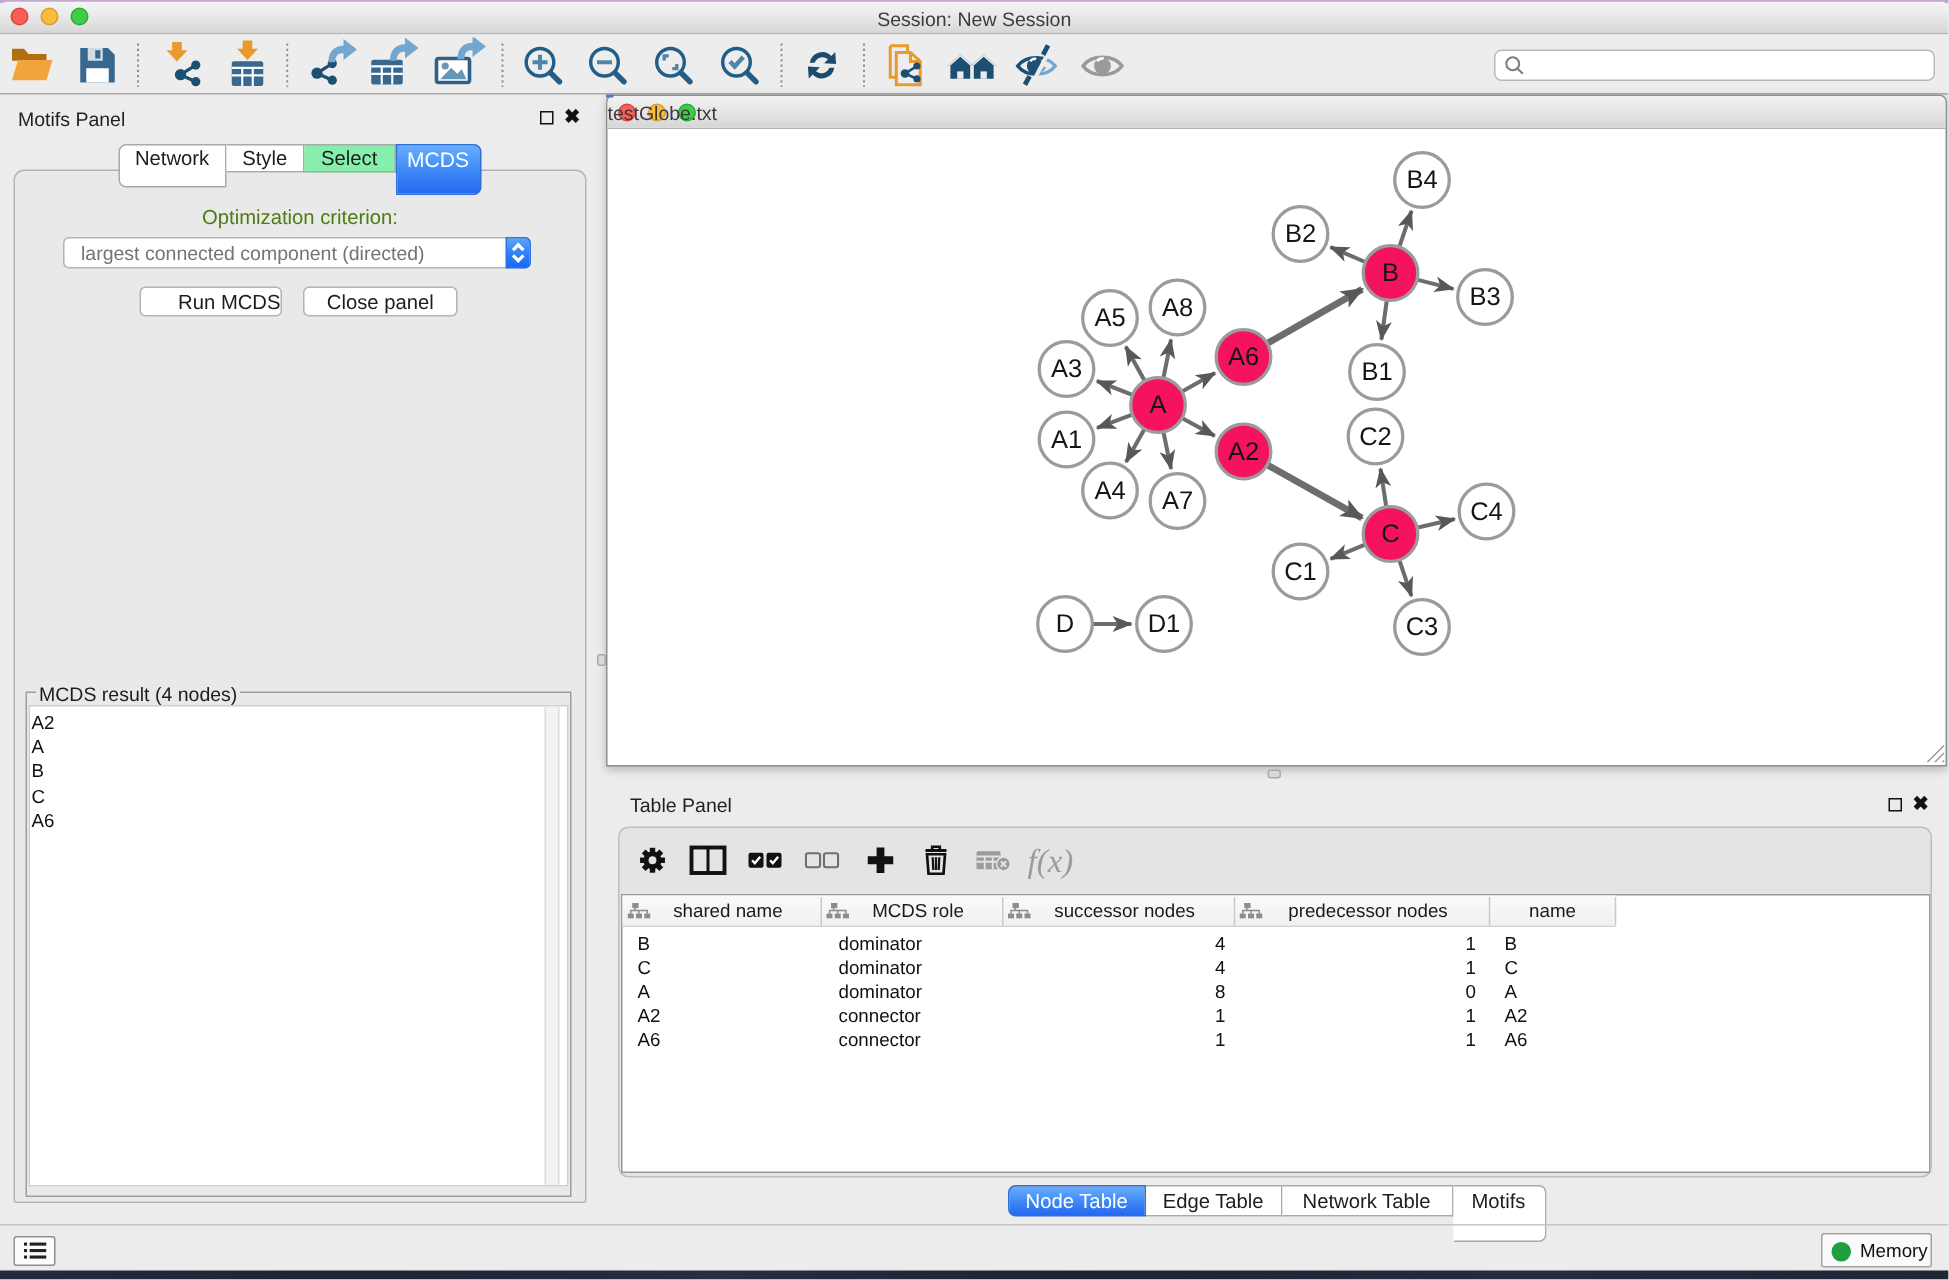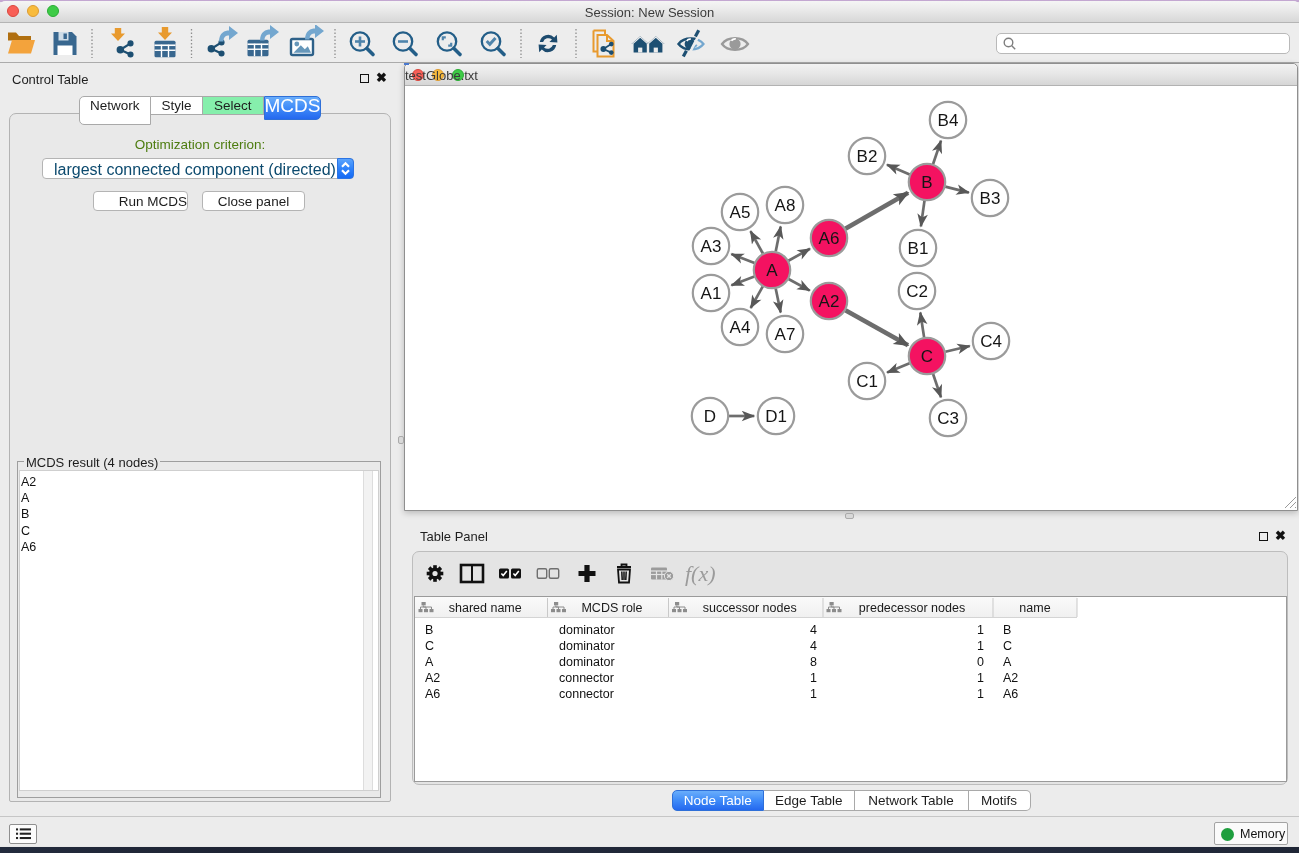--- a/index.html
+++ b/index.html
@@ -177,34 +177,34 @@
 <path d="M-3.6,-2.8 A 4.8 4.8 0 0 1 0.8,-4.6" stroke="#fff" stroke-width="1.8" fill="none"></path>
       </g>
     </svg>
     <div class="abs" style="left:996px;top:10px;width:294px;height:21px;background:#fff;border:1px solid #b9b9b9;border-radius:5px"></div>
 <svg class="abs" style="left:1003px;top:14px" width="14" height="14" viewBox="0 0 14 14">
       <circle cx="5.5" cy="5.5" r="4.3" fill="none" stroke="#7e7e7e" stroke-width="1.4"></circle>
       <line x1="8.8" y1="8.8" x2="12.2" y2="12.2" stroke="#7e7e7e" stroke-width="1.4"></line>
     </svg>
   </div>
 
-<div class="abs" style="left:12px;top:72px;font-size:13px;color:#1f1f1f">Control Table</div>
+<div class="abs" style="left:12px;top:72px;font-size:13px;color:#1f1f1f">Motifs Panel</div>
 <div class="abs" style="left:360px;top:74px;width:9px;height:9px;border:1.6px solid #111"></div>
 <div class="abs" style="left:376px;top:70px;font-size:13px;font-weight:bold;color:#111">✖</div>
 
 <div class="abs" style="left:9px;top:113px;width:382px;height:689px;background:#e9e9e9;border:1px solid #b3b3b3;border-radius:7px 7px 2px 2px"></div>
 
 <div class="abs" style="left:78.5px;top:96px;width:72.5px;height:29px;background:#fff;color:#1d1d1d;border:1px solid #a9a9a9;border-radius:5px 0 0 5px;font-size:13.5px;text-align:center;line-height:18px">Network</div>
 <div class="abs" style="left:151px;top:96px;width:52px;height:19px;background:#fff;color:#1d1d1d;border:1px solid #a9a9a9;border-left:none;font-size:13.5px;text-align:center;line-height:18px">Style</div>
 <div class="abs" style="left:203px;top:96px;width:60.5px;height:19px;background:#86efac;color:#1d1d1d;border:1px solid #a9a9a9;border-left:none;font-size:13.5px;text-align:center;line-height:18px">Select</div>
-<div class="abs" style="left:263.5px;top:96px;width:57px;height:24px;background:linear-gradient(180deg,#6aaefb 0%,#3f8bf8 50%,#2468ef 100%);color:#fff;border:1px solid #2e6fd8;border-radius:0 5px 5px 0;font-size:19px;text-align:left;line-height:18px">MCDS</div>
+<div class="abs" style="left:263.5px;top:96px;width:57px;height:34px;background:linear-gradient(180deg,#6aaefb 0%,#3f8bf8 50%,#2468ef 100%);color:#fff;border:1px solid #2e6fd8;border-radius:0 5px 5px 0;font-size:14px;text-align:center;line-height:18px">MCDS</div>
 
 <div class="abs" style="left:9px;top:137px;width:382px;text-align:center;font-size:13.5px;color:#4d7c0f">Optimization criterion:</div>
 <div class="abs" style="left:42px;top:158px;width:312px;height:21px;background:#fff;border:1px solid #b4b4b4;border-radius:4px"></div>
-<div class="abs" style="left:54px;top:161px;font-size:16px;color:#0c4a6e">largest connected component (directed)</div>
+<div class="abs" style="left:54px;top:161px;font-size:13px;color:#737373">largest connected component (directed)</div>
 <div class="abs" style="left:337px;top:158px;width:17px;height:21px;border-radius:0 4px 4px 0;background:linear-gradient(180deg,#5ba4fc 0%,#2f83fa 50%,#156af5 100%);border:1px solid #2b74e4"></div>
 <svg class="abs" style="left:337px;top:158px" width="17" height="21" viewBox="0 0 17 21">
     <path d="M5 8.8 L8.5 5.2 L12 8.8" stroke="#fff" stroke-width="2.1" fill="none"></path>
     <path d="M5 12.2 L8.5 15.8 L12 12.2" stroke="#fff" stroke-width="2.1" fill="none"></path>
   </svg>
 
 <div class="abs" style="left:93px;top:191px;width:95px;height:20px;background:#fff;border:1px solid #b4b4b4;border-radius:4px;text-align:right;font-size:13.5px;color:#1d1d1d;line-height:19px">Run MCDS</div>
 <div class="abs" style="left:202px;top:191px;width:103px;height:20px;background:#fff;border:1px solid #b4b4b4;border-radius:4px;text-align:center;font-size:13.5px;color:#1d1d1d;line-height:19px">Close panel</div>
 
 <div class="abs" style="left:17px;top:461px;width:364px;height:337px;border:1px solid #9e9e9e"></div>
@@ -440,21 +440,21 @@
 <text x="10" y="79.5" font-size="12.5" fill="#111" font-family="Liberation Sans, sans-serif">A6</text>
 <text x="144" y="79.5" font-size="12.5" fill="#111" font-family="Liberation Sans, sans-serif">connector</text>
 <text x="402" y="79.5" font-size="12.5" fill="#111" text-anchor="end" font-family="Liberation Sans, sans-serif">1</text>
 <text x="569" y="79.5" font-size="12.5" fill="#111" text-anchor="end" font-family="Liberation Sans, sans-serif">1</text>
 <text x="588" y="79.5" font-size="12.5" fill="#111" font-family="Liberation Sans, sans-serif">A6</text>
 </svg>
 
 <div class="abs" style="left:671.5px;top:790px;width:92.5px;height:21px;background:linear-gradient(180deg,#6aaefb 0%,#3f8bf8 50%,#2468ef 100%);color:#fff;border:1px solid #2e6fd8;border-radius:5px 0 0 5px;font-size:13.5px;text-align:center;line-height:20px">Node Table</div>
 <div class="abs" style="left:764px;top:790px;width:90.5px;height:21px;background:#fff;color:#1d1d1d;border:1px solid #a9a9a9;border-left:none;font-size:13.5px;text-align:center;line-height:20px">Edge Table</div>
 <div class="abs" style="left:854.5px;top:790px;width:114px;height:21px;background:#fff;color:#1d1d1d;border:1px solid #a9a9a9;border-left:none;font-size:13.5px;text-align:center;line-height:20px">Network Table</div>
-<div class="abs" style="left:968.5px;top:790px;width:62px;height:21px;background:#fff;color:#1d1d1d;border:1px solid #a9a9a9;border-left:none;border-radius:0 5px 5px 0;font-size:13.5px;text-align:center;line-height:20px">Motifs</div>
+<div class="abs" style="left:968.5px;top:790px;width:62px;height:38px;background:#fff;color:#1d1d1d;border:1px solid #a9a9a9;border-left:none;border-radius:0 5px 5px 0;font-size:13.5px;text-align:center;line-height:20px">Motifs</div>
 
 <div class="abs" style="left:0;top:816px;width:1299px;height:1px;background:#c6c6c6"></div>
 <div class="abs" style="left:9px;top:824px;width:28px;height:20px;background:#fcfcfc;border:1px solid #8f8f8f;border-radius:2px"></div>
 <svg class="abs" style="left:16px;top:828px" width="15" height="12" viewBox="0 0 16 12">
     <g fill="#222">
       <rect x="0" y="0" width="2.2" height="2.2"></rect>
       <rect x="4" y="0" width="12" height="2.2"></rect>
       <rect x="0" y="4.6" width="2.2" height="2.2"></rect>
       <rect x="4" y="4.6" width="12" height="2.2"></rect>
       <rect x="0" y="9.2" width="2.2" height="2.2"></rect>

